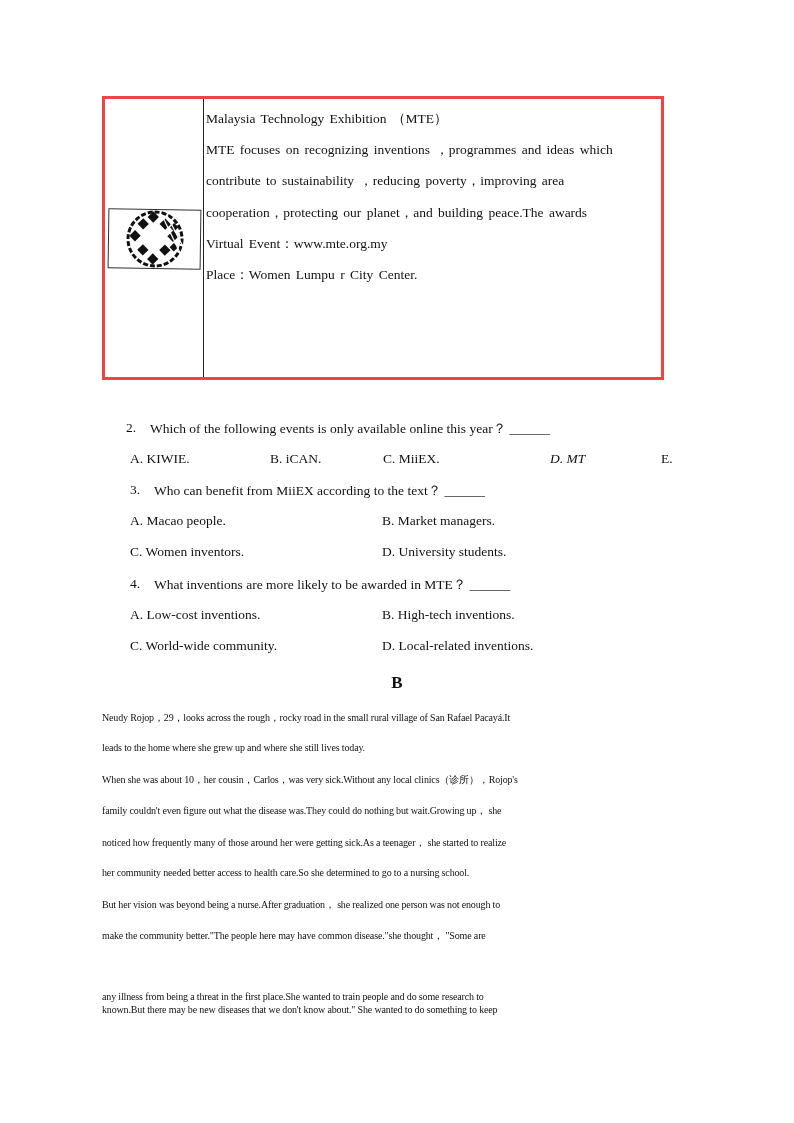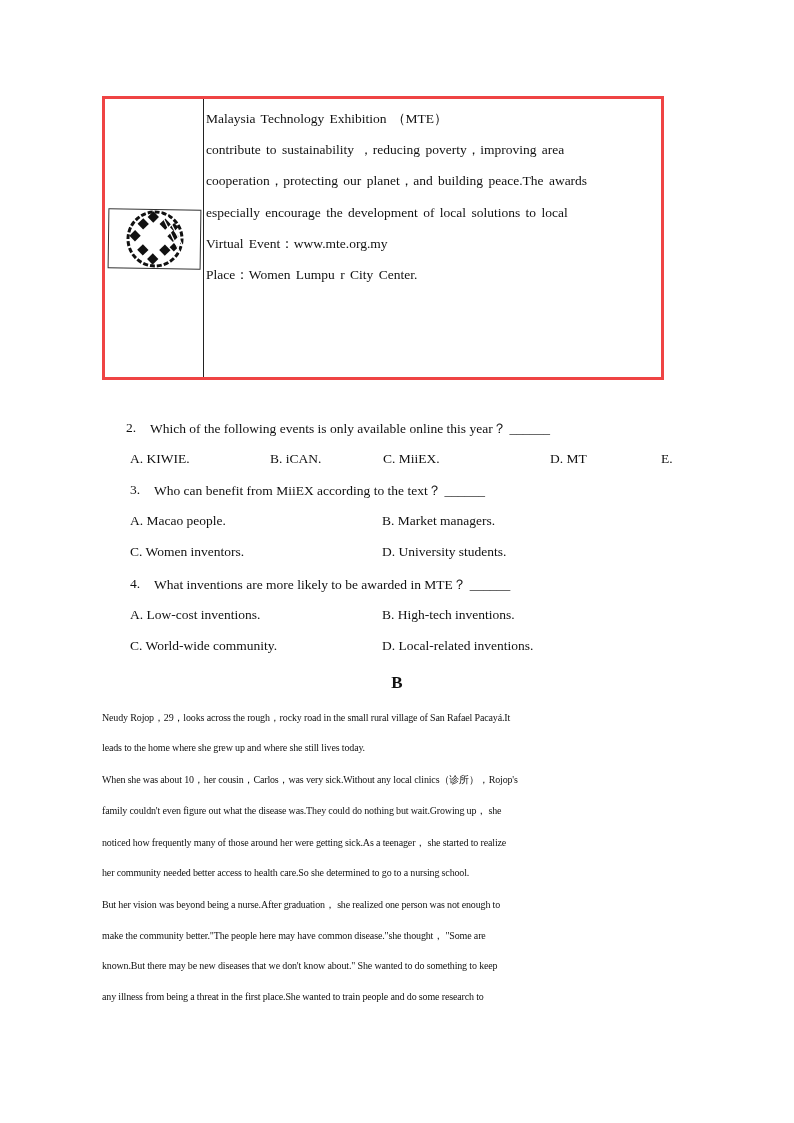--- a/index.html
+++ b/index.html
@@ -50,34 +50,34 @@
         </g>
         <g stroke="#fff" stroke-width="1.2">
           <line x1="36" y1="4" x2="56" y2="44"></line>
           <line x1="42" y1="6" x2="58" y2="36"></line>
         </g>
       </svg>
     </div>
   </div>
   <div class="info-cell">
     <div class="line">Malaysia  Technology   Exhibition    （MTE）</div>
+    <div class="line">MTE focuses  on recognizing   inventions  ，programmes  and ideas which</div>
     <div class="line">contribute  to sustainability   ，reducing  poverty，improving   area</div>
     <div class="line">cooperation，protecting  our planet，and building   peace.The  awards</div>
-    <div class="line">especially  encourage  the  development   of local solutions  to local</div>
     <div class="line">Virtual  Event：www.mte.org.my</div>
     <div class="line">Place：Women  Lumpu  r City  Center.</div>
   </div>
 </div>
 
 <div class="q" style="left:126px; top:420px;">2.</div>
 <div class="q" style="left:150px; top:420px;">Which of the following events is only available  online this year？ ______</div>
 <div class="q" style="left:130px; top:451px;">A. KIWIE.</div>
 <div class="q" style="left:270px; top:451px;">B. iCAN.</div>
 <div class="q" style="left:383px; top:451px;">C. MiiEX.</div>
-<div class="q" style="left:550px; top:451px;">D. MT</div>
+<div class="q" style="left:550px; top:451px;font-style:italic;">D. MT</div>
 <div class="q" style="left:661px; top:451px;">E.</div>
 
 <div class="q" style="left:130px; top:482px;">3.</div>
 <div class="q" style="left:154px; top:482px;">Who can benefit from MiiEX according to the text？ ______</div>
 <div class="q" style="left:130px; top:513px;">A. Macao people.</div>
 <div class="q" style="left:382px; top:513px;">B. Market managers.</div>
 <div class="q" style="left:130px; top:544px;text-align:center;">C. Women inventors.</div>
 <div class="q" style="left:382px; top:544px;">D. University students.</div>
 
 <div class="q" style="left:130px; top:576px;">4.</div>
@@ -89,14 +89,14 @@
 
 <div class="b-heading">B</div>
 <div class="para-line" style="top:711px;">Neudy Rojop，29，looks across the rough，rocky road in the small rural village of San Rafael Pacayá.It</div>
 <div class="para-line" style="top:742px;">leads to the home where she grew up and where she still lives today.</div>
 <div class="para-line" style="top:773px;">When she was about 10，her cousin，Carlos，was very sick.Without any local clinics（诊所），Rojop's</div>
 <div class="para-line" style="top:804px;">family couldn't even figure out what the disease was.They could do nothing but wait.Growing up， she</div>
 <div class="para-line" style="top:836px;">noticed how frequently many of those around her were getting sick.As a teenager， she started to realize</div>
 <div class="para-line" style="top:867px;">her community needed better access to health care.So she determined to go to a nursing school.</div>
 <div class="para-line" style="top:898px;">But her vision was beyond being a nurse.After graduation， she realized one person was not enough to</div>
 <div class="para-line" style="top:929px;">make the community better."The people here may have common disease."she thought，  "Some are</div>
-<div class="para-line" style="top:960px;">known.But there may be new diseases that we don't know about." She wanted to do something to keep</div>
+<div class="para-line" style="top:1004px;">known.But there may be new diseases that we don't know about." She wanted to do something to keep</div>
 <div class="para-line" style="top:991px;">any illness from being a threat in the first place.She wanted to train people and do some research to</div>
 
 </body></html>

